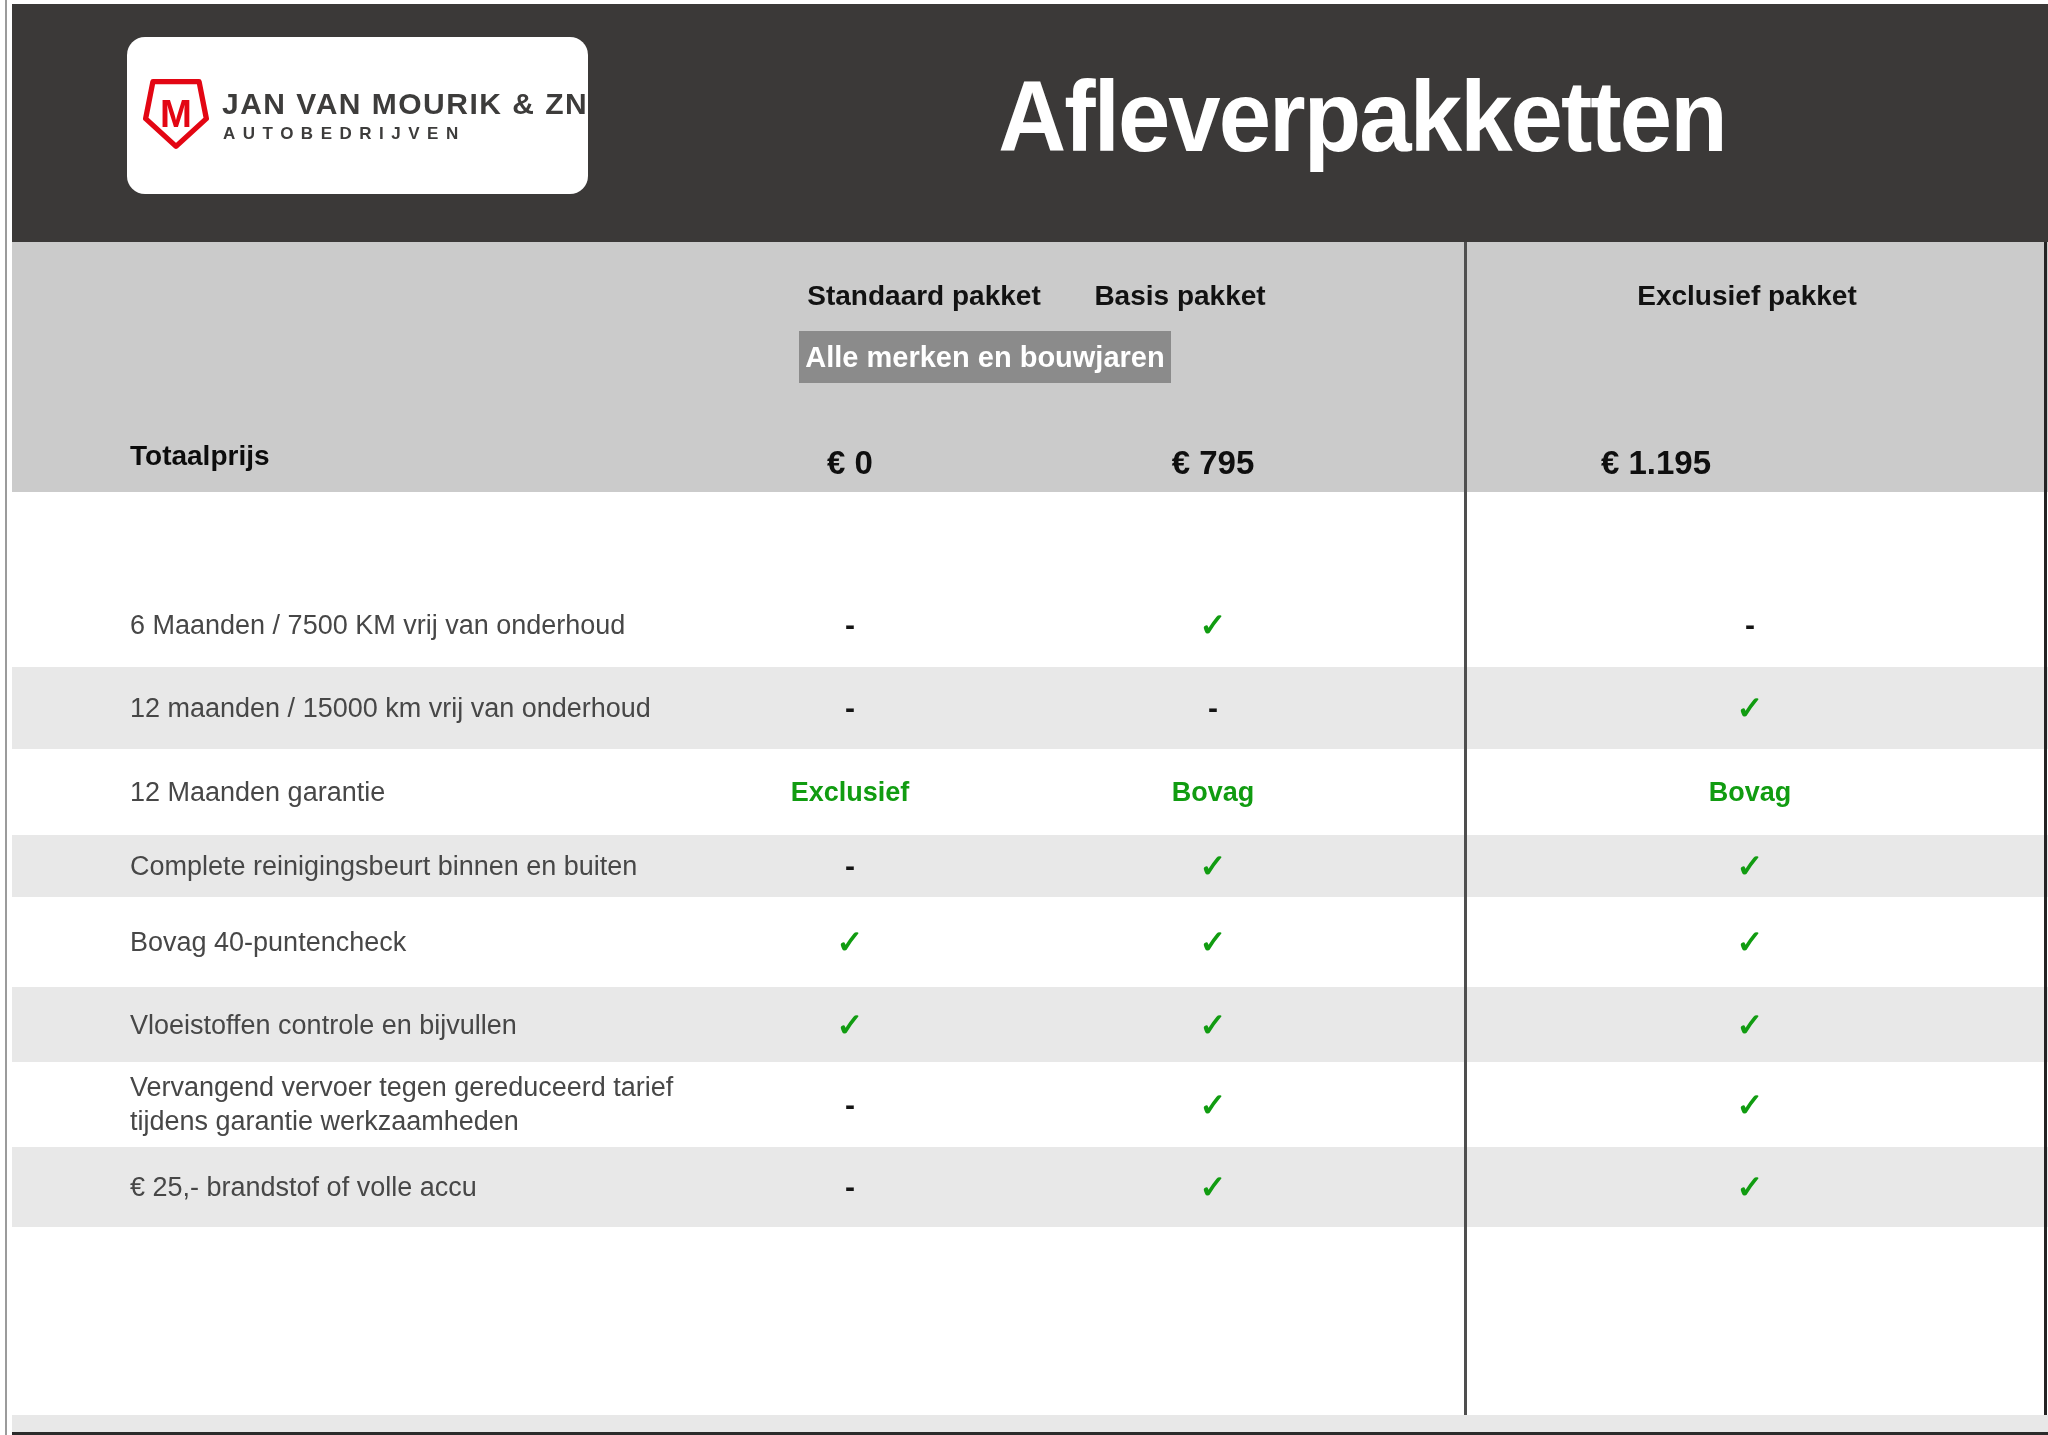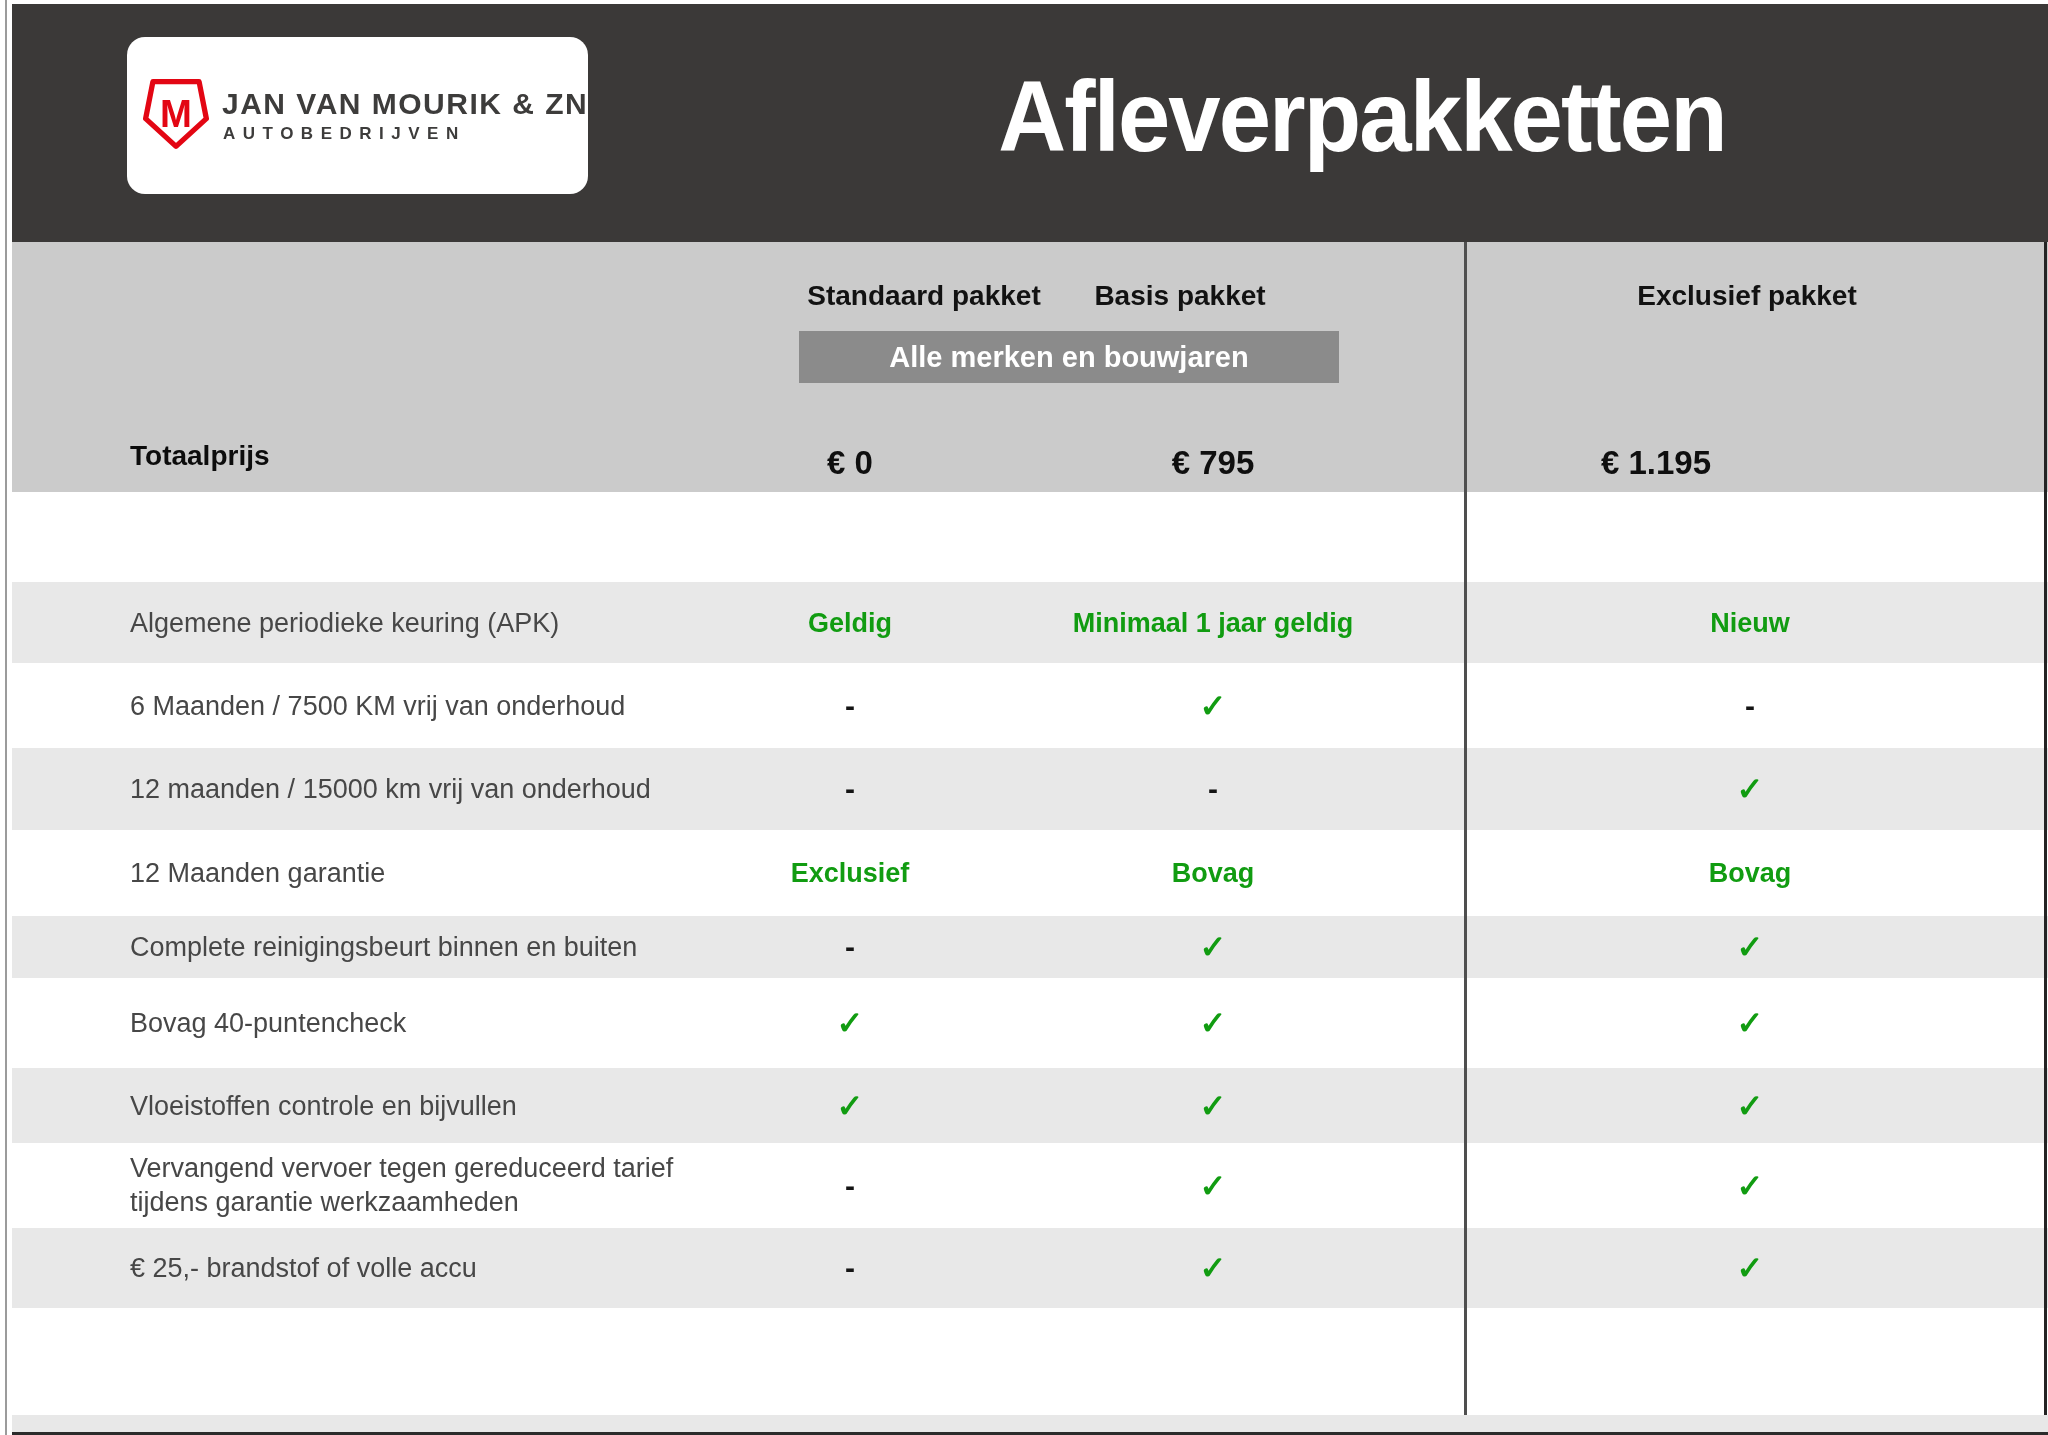--- a/index.html
+++ b/index.html
@@ -28,21 +28,21 @@
   
   .band{position:absolute;left:12px;right:0;top:242px;height:250px;background:var(--band_bg,#cbcbcb);}
   .col-head{position:absolute;top:280px;transform:translateX(-50%);font-size:28px;font-weight:bold;
             color:#121212;line-height:32px;white-space:nowrap;}
   .col-head.standaard{left:924px;}
   .col-head.basis{left:1180px;}
   .col-head.exclusief{left:1747px;}
   .badge{position:absolute;top:331px;height:52px;background:var(--badge_bg,#8b8b8b);
          color:#ffffff;font-size:29px;font-weight:bold;display:flex;align-items:center;
          justify-content:center;white-space:nowrap;}
-  .badge.left{left:799px;width:540px;}
+  .badge.left{left:799px;width:372px;}
   .badge.right{left:1552px;width:397px;}
   .totals-label{position:absolute;left:130px;top:442px;font-size:28px;font-weight:bold;color:#0c0c0c;line-height:1;}
   .total-val{position:absolute;top:446px;transform:translateX(-50%);font-size:33px;font-weight:bold;
              color:#0f0f0f;line-height:1;white-space:nowrap;}
   .total-val.standaard{left:850px;}
   .total-val.basis{left:1213px;}
   .total-val.exclusief{left:1656px;}
 
   
   .rows{position:absolute;left:12px;right:0;top:582px;}
@@ -84,26 +84,20 @@
   <div class="col-head exclusief">Exclusief pakket</div>
   <div class="badge left">Alle merken en bouwjaren</div>
 
   <div class="totals-label">Totaalprijs</div>
   <div class="total-val standaard">€ 0</div>
   <div class="total-val basis">€ 795</div>
   <div class="total-val exclusief">€ 1.195</div>
 
   <div class="rows">
 
-    <div class="row r1 gray">
-      <div class="row-label">Algemene periodieke keuring (APK)</div>
-      <div class="cell standaard word">Geldig</div>
-      <div class="cell basis word">Minimaal 1 jaar geldig</div>
-      <div class="cell exclusief word">Nieuw</div>
-    </div>
 
     <div class="row r2">
       <div class="row-label">6 Maanden / 7500 KM vrij van onderhoud</div>
       <div class="cell standaard dash">-</div>
       <div class="cell basis check">✓</div>
       <div class="cell exclusief dash">-</div>
     </div>
 
     <div class="row r3 gray">
       <div class="row-label">12 maanden / 15000 km vrij van onderhoud</div>

